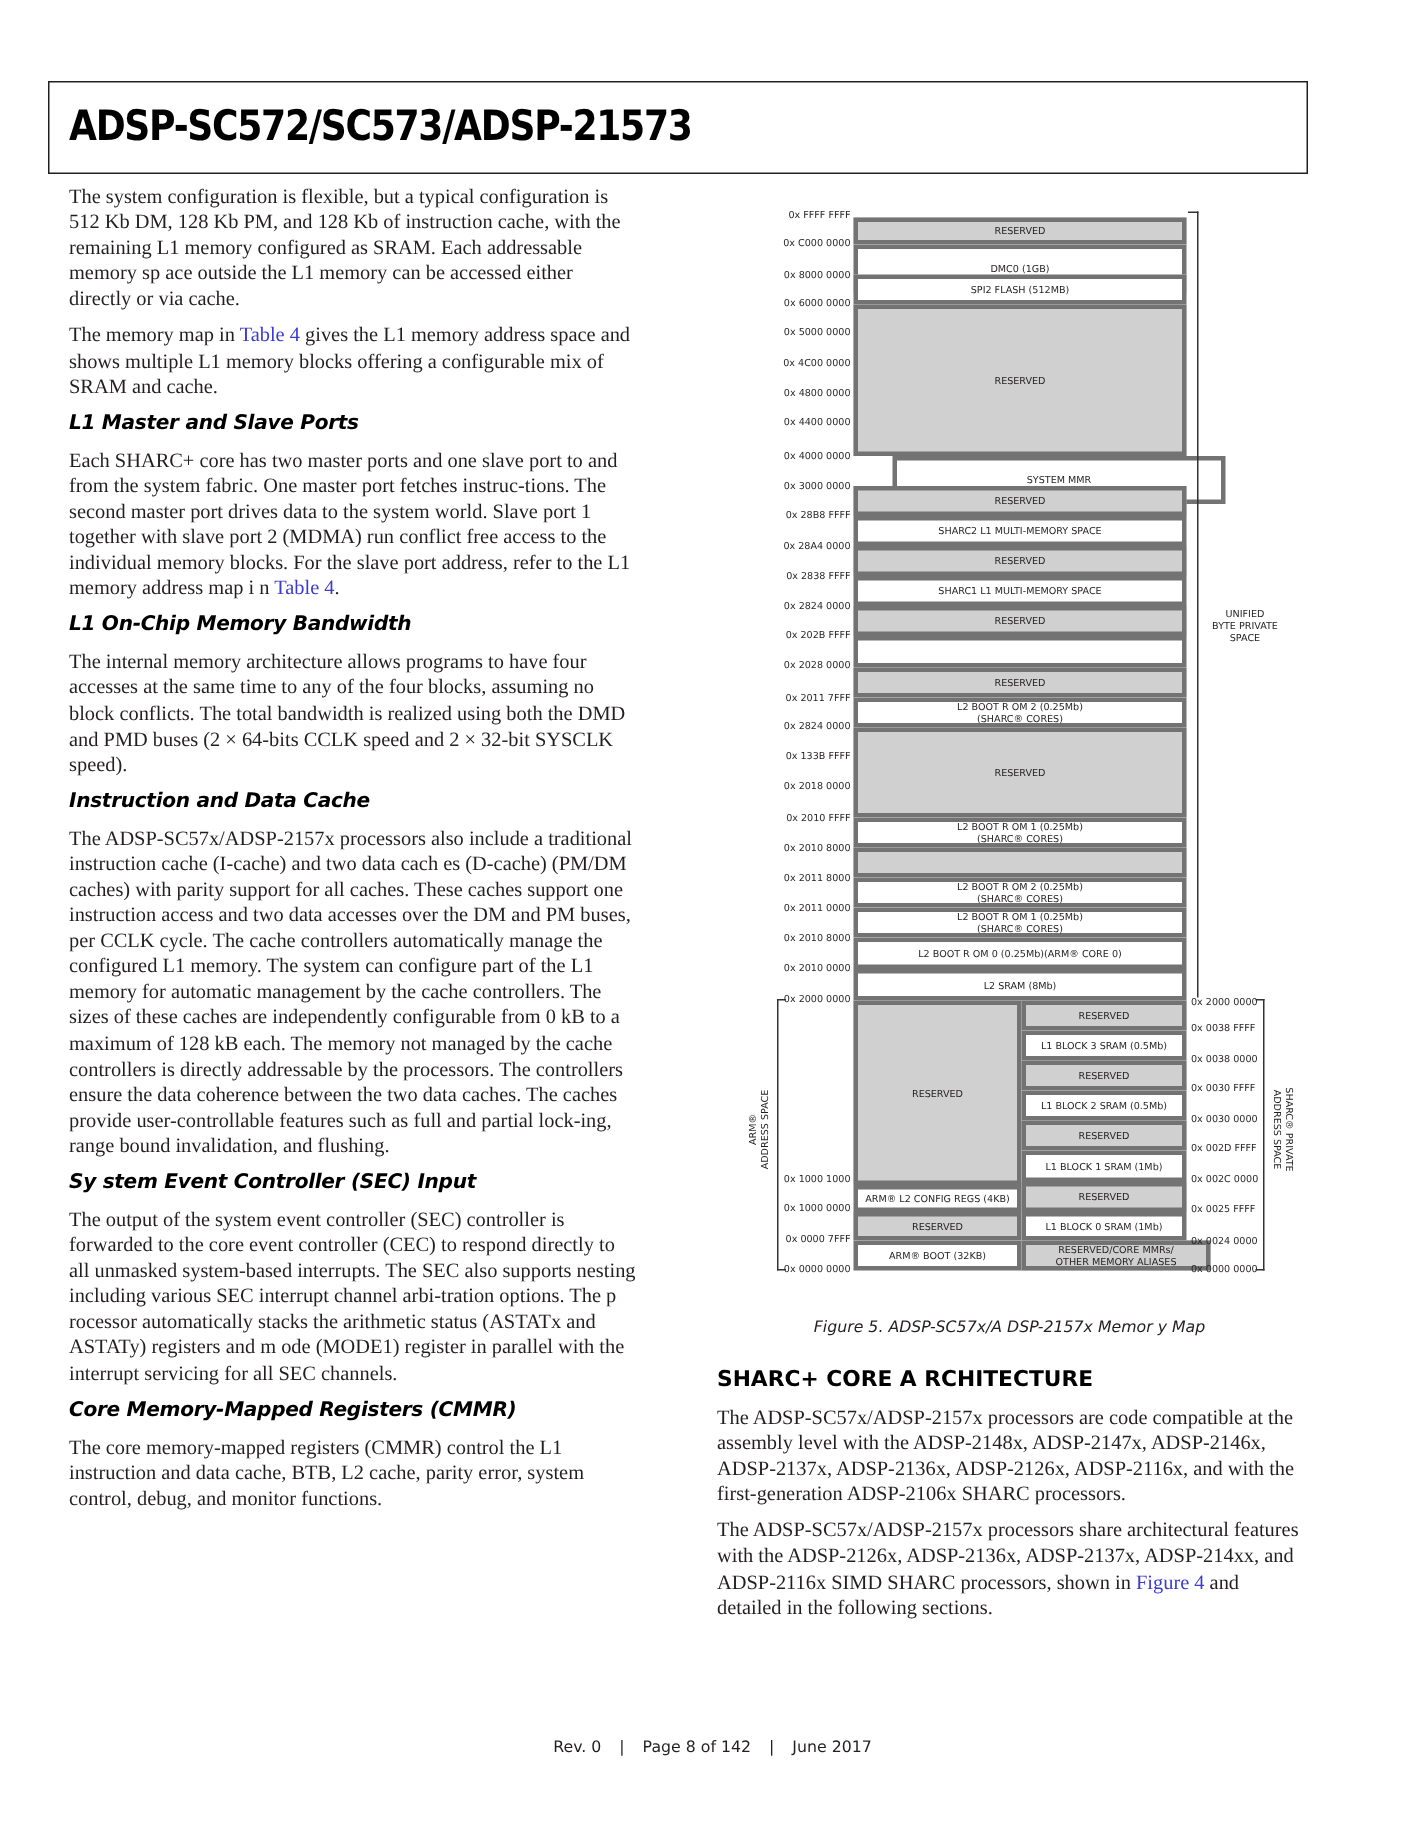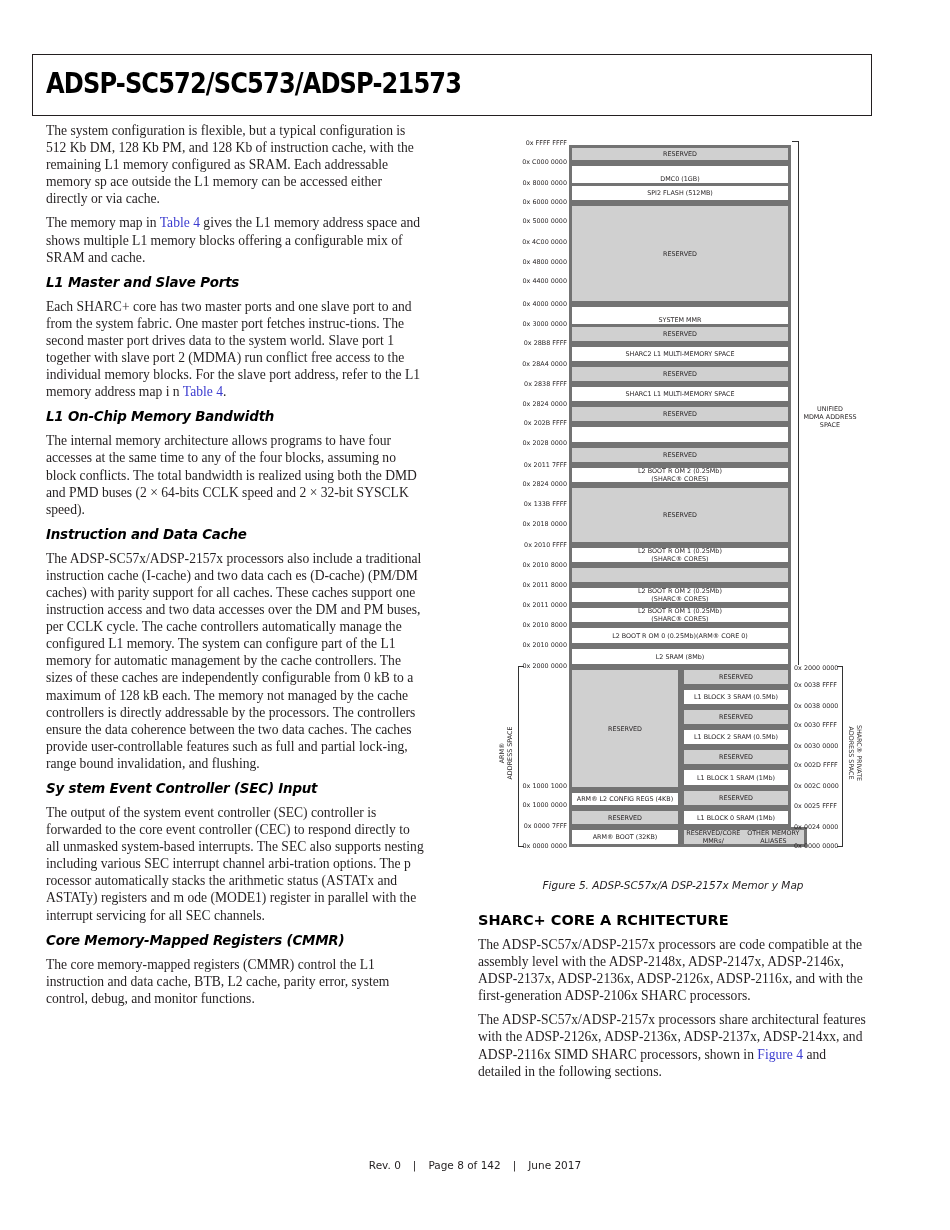--- a/index.html
+++ b/index.html
@@ -121,21 +121,21 @@
     </div>
   <div class="blk wht" style="left:569px;top:163px;width:222px;height:32px">
       <span>DMC0 (1GB)</span>
     </div>
   <div class="blk wht" style="left:569px;top:183px;width:222px;height:20px">
       <span>SPI2 FLASH (512MB)</span>
     </div>
   <div class="blk res" style="left:569px;top:203px;width:222px;height:101px">
       <span>RESERVED</span>
     </div>
-  <div class="blk wht" style="left:569px;top:304px;width:222px;height:32px">
+  <div class="blk wht" style="left:595px;top:304px;width:222px;height:32px">
       <span>SYSTEM MMR</span>
     </div>
   <div class="blk res" style="left:569px;top:324px;width:222px;height:20px">
       <span>RESERVED</span>
     </div>
   <div class="blk wht" style="left:569px;top:344px;width:222px;height:20px">
       <span>SHARC2 L1 MULTI-MEMORY SPACE</span>
     </div>
   <div class="blk res" style="left:569px;top:364px;width:222px;height:20px">
       <span>RESERVED</span>
@@ -178,21 +178,21 @@
       <span>L2 BOOT R    OM 0 (0.25Mb)</span>
       <span>(ARM® CORE 0)</span>
     </div>
   <div class="blk wht" style="left:569px;top:646px;width:222px;height:21px">
       <span>L2 SRAM (8Mb)</span>
     </div>
 
   <div class="bracket" style="left:792px;top:141px;width:7px;height:524px;border-left:none;border-bottom:none"></div>
   <div class="vlabel" style="left:797px;top:405px;width:66px">
     <div>UNIFIED</div>
-    <div>MDMA ADDRESS</div>
+    <div>BYTE PRIVATE</div>
     <div>SPACE</div>
   </div>
 
   <div class="addr l" style="left:499px;top:662px">0x 2000 0000</div>
   <div class="addr l" style="left:499px;top:782px">0x 1000 1000</div>
   <div class="addr l" style="left:499px;top:801px">0x 1000 0000</div>
   <div class="addr l" style="left:499px;top:822px">0x 0000 7FFF</div>
   <div class="addr l" style="left:499px;top:842px">0x 0000 0000</div>
 
   <div class="bracket" style="left:518px;top:666px;width:6px;height:181px;border-right:none"></div>
@@ -231,21 +231,21 @@
     </div>
   <div class="blk wht" style="left:681px;top:767px;width:110px;height:21px">
       <span>L1 BLOCK 1 SRAM (1Mb)</span>
     </div>
   <div class="blk res" style="left:681px;top:788px;width:110px;height:20px">
       <span>RESERVED</span>
     </div>
   <div class="blk wht" style="left:681px;top:808px;width:110px;height:19px">
       <span>L1 BLOCK 0 SRAM (1Mb)</span>
     </div>
-  <div class="blk res" style="left:681px;top:827px;width:126px;height:20px;flex-direction:row">
+  <div class="blk res" style="left:681px;top:827px;width:126px;height:20px;flex-direction:column">
       <span>RESERVED/CORE MMRs/</span>
       <span>OTHER MEMORY ALIASES</span>
     </div>
 
   <div class="addr" style="left:794px;top:664px">0x 2000 0000</div>
   <div class="addr" style="left:794px;top:681px">0x 0038 FFFF</div>
   <div class="addr" style="left:794px;top:702px">0x 0038 0000</div>
   <div class="addr" style="left:794px;top:721px">0x 0030 FFFF</div>
   <div class="addr" style="left:794px;top:742px">0x 0030 0000</div>
   <div class="addr" style="left:794px;top:761px">0x 002D FFFF</div>

